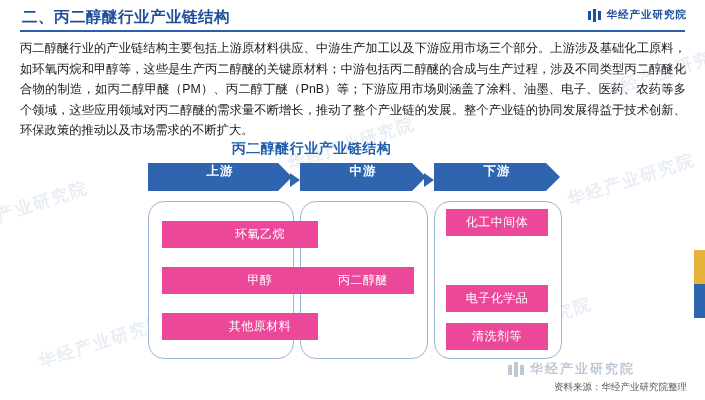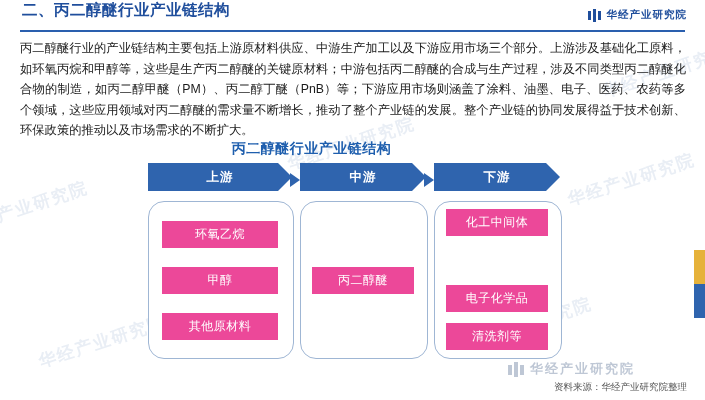--- a/index.html
+++ b/index.html
@@ -5,21 +5,21 @@
   html,body{margin:0;padding:0;}
   body{
     width:705px;height:400px;overflow:hidden;
     background:#ffffff;
     font-family:"Liberation Sans", sans-serif;
     position:relative;
   }
   
   .header{
     position:absolute;left:0;top:0;width:686px;height:34px;
-    display:flex;
+    display:flex;align-items:center;
   }
   .header-title{
     margin-left:22px;
     color:#1f4e9c;
     font-size:15.5px;
     font-weight:bold;
     letter-spacing:0.5px;
     white-space:nowrap;
   }
   .header-rule{
@@ -78,21 +78,21 @@
   }
   .edge.a{top:250px;height:34px;background:#e6b23a;}
   .edge.b{top:284px;height:34px;background:#2f64ae;}
   
   .chart{
     position:absolute;left:0;top:155px;width:705px;height:215px;z-index:2;
   }
   
   .chev{
     position:absolute;height:28px;
-    display:flex;align-items:center;justify-content:center;
+    display:flex;align-items:flex-start;justify-content:center;
     color:#fff;font-size:12.5px;font-weight:bold;letter-spacing:1px;
   }
   .chev .body{
     position:absolute;left:0;top:0;height:28px;width:100%;
     background:#2f64ae;
     clip-path:polygon(0 0, calc(100% - 14px) 0, 100% 50%, calc(100% - 14px) 100%, 0 100%);
   }
   .chev span{position:relative;z-index:2;}
   .chev.upstream{left:148px;top:8px;width:144px;}
   .chev.mid{left:300px;top:8px;width:126px;}
@@ -112,21 +112,21 @@
   }
   .box.up{left:148px;top:46px;width:144px;height:156px;}
   .box.mid{left:300px;top:46px;width:126px;height:156px;}
   .box.down{left:434px;top:46px;width:126px;height:156px;}
   
   .pill{
     position:absolute;background:#ec4899;color:#ffffff;
     display:flex;align-items:center;justify-content:center;
     font-size:12px;letter-spacing:0.5px;
   }
-  .pill.u{left:162px;width:116px;height:27px;}
+  .pill.u{left:162px;width:116px;height:27px;padding-left:40px;}
   .pill.u1{top:66px;}
   .pill.u2{top:112px;}
   .pill.u3{top:158px;}
   .pill.m1{left:312px;top:112px;width:102px;height:27px;}
   .pill.d{left:446px;width:102px;height:27px;}
   .pill.d1{top:54px;}
   .pill.d2{top:92px;}
   .pill.d3{top:130px;}
   .pill.d4{top:168px;}
   

